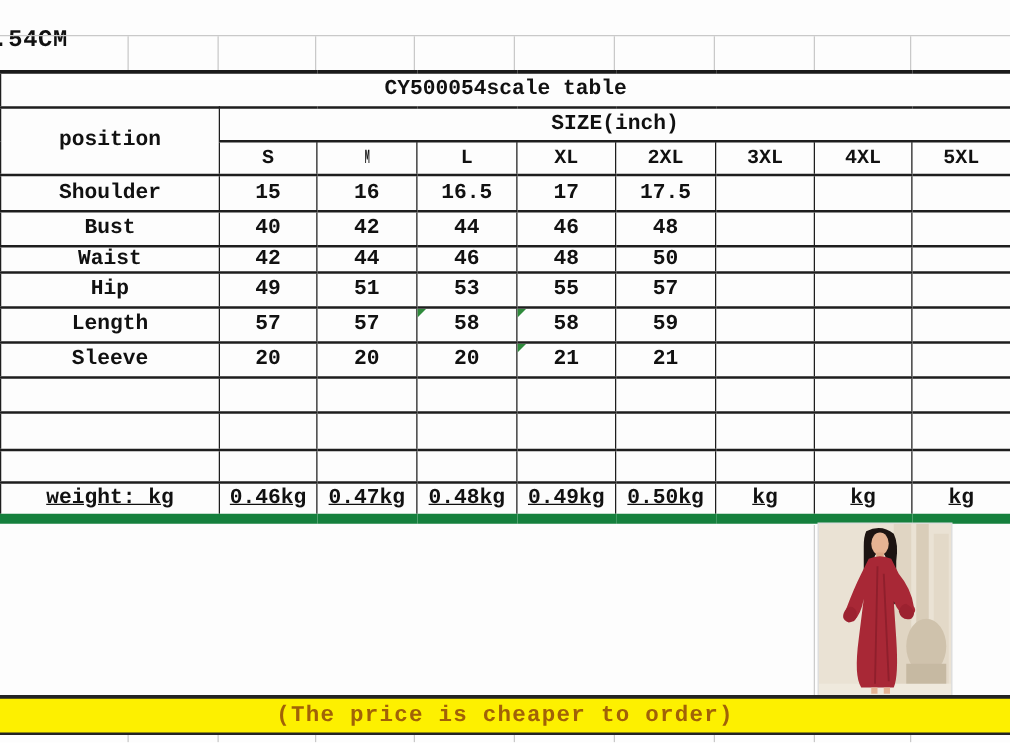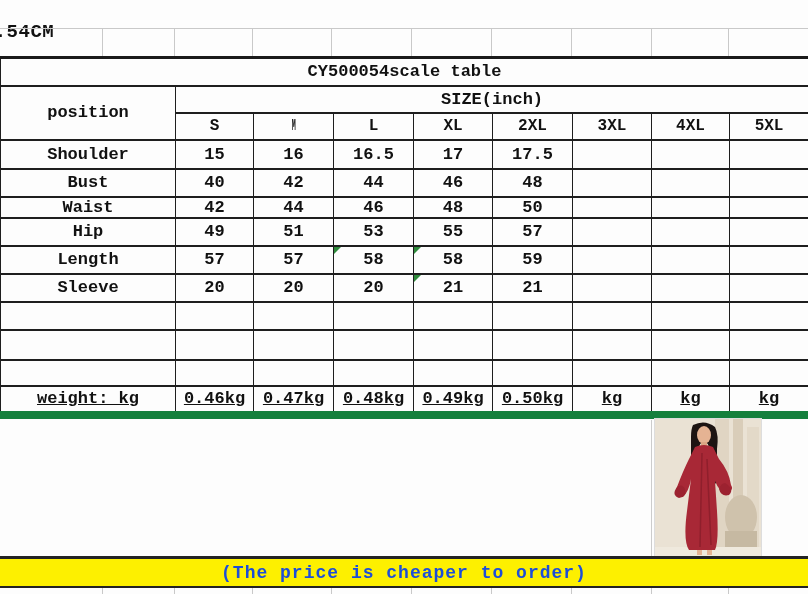--- a/index.html
+++ b/index.html
@@ -257,21 +257,21 @@
 
     <path d="M40 28 Q49 24 58 28 L64 40 Q74 52 76 66 Q80 72 70 74 Q64 72 60 62 L62 92 Q64 122 60 131 L34 131 Q28 122 32 92 L36 60 Q34 72 28 78 Q18 78 22 68 Q28 52 34 40 Z" fill="#a82836"></path>
     <path d="M22 68 Q16 76 24 79 Q32 78 30 70 Q27 64 22 68 Z" fill="#9c2230"></path>
     <path d="M70 64 Q80 70 74 76 Q66 78 64 70 Q66 64 70 64 Z" fill="#9c2230"></path>
     <path d="M47 34 L45 128 M52 40 L56 126" stroke="#8f1f2c" stroke-width="1.5" fill="none"></path>
 
     <rect x="42" y="131" width="5" height="5" fill="#e5b393"></rect>
     <rect x="52" y="131" width="5" height="5" fill="#e5b393"></rect>
   </svg>
 
-  <div class="banner" style="background: rgb(253, 240, 0); color: #1d4ed8;">
+  <div class="banner" style="background: rgb(253, 240, 0); color: #a16207;">
     <span>(The price is cheaper to order)</span>
   </div>
 
   <div class="grid-row grid-bottom">
     <div class="gc" style="width:103px"></div>
     <div class="gc" style="width:72px"></div>
     <div class="gc" style="width:78px"></div>
     <div class="gc" style="width:79px"></div>
     <div class="gc" style="width:80px"></div>
     <div class="gc" style="width:80px"></div>

